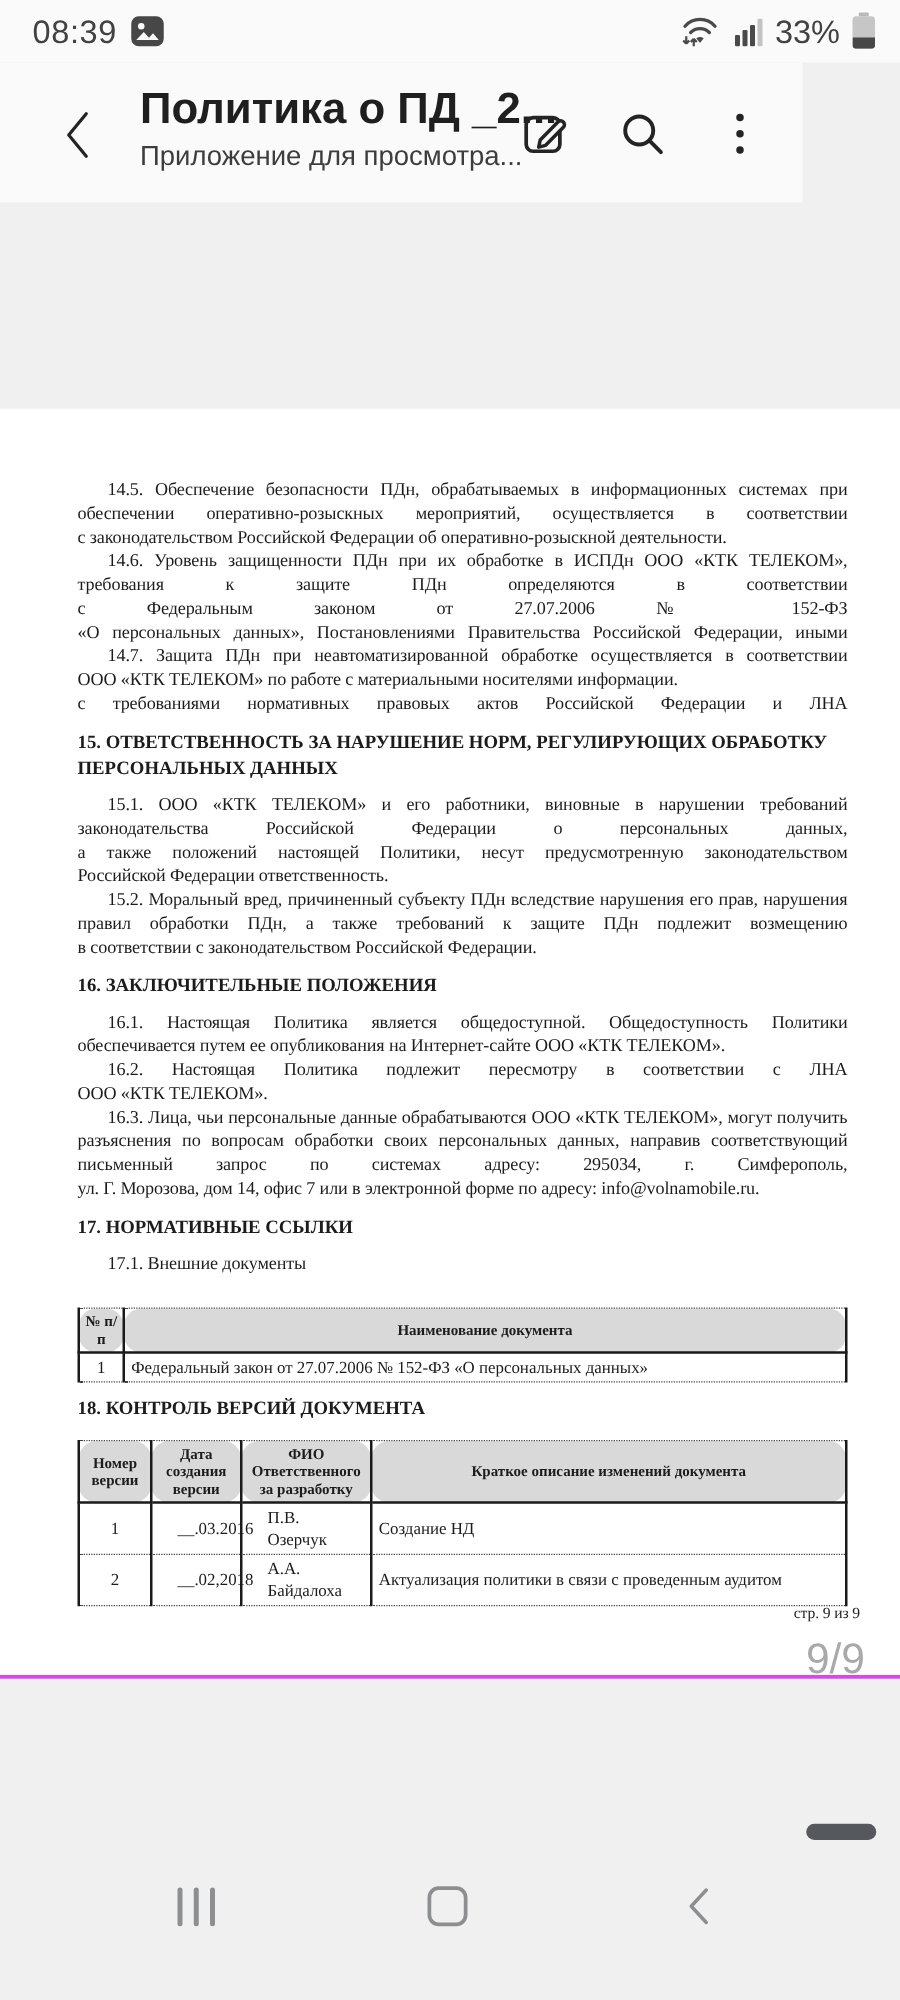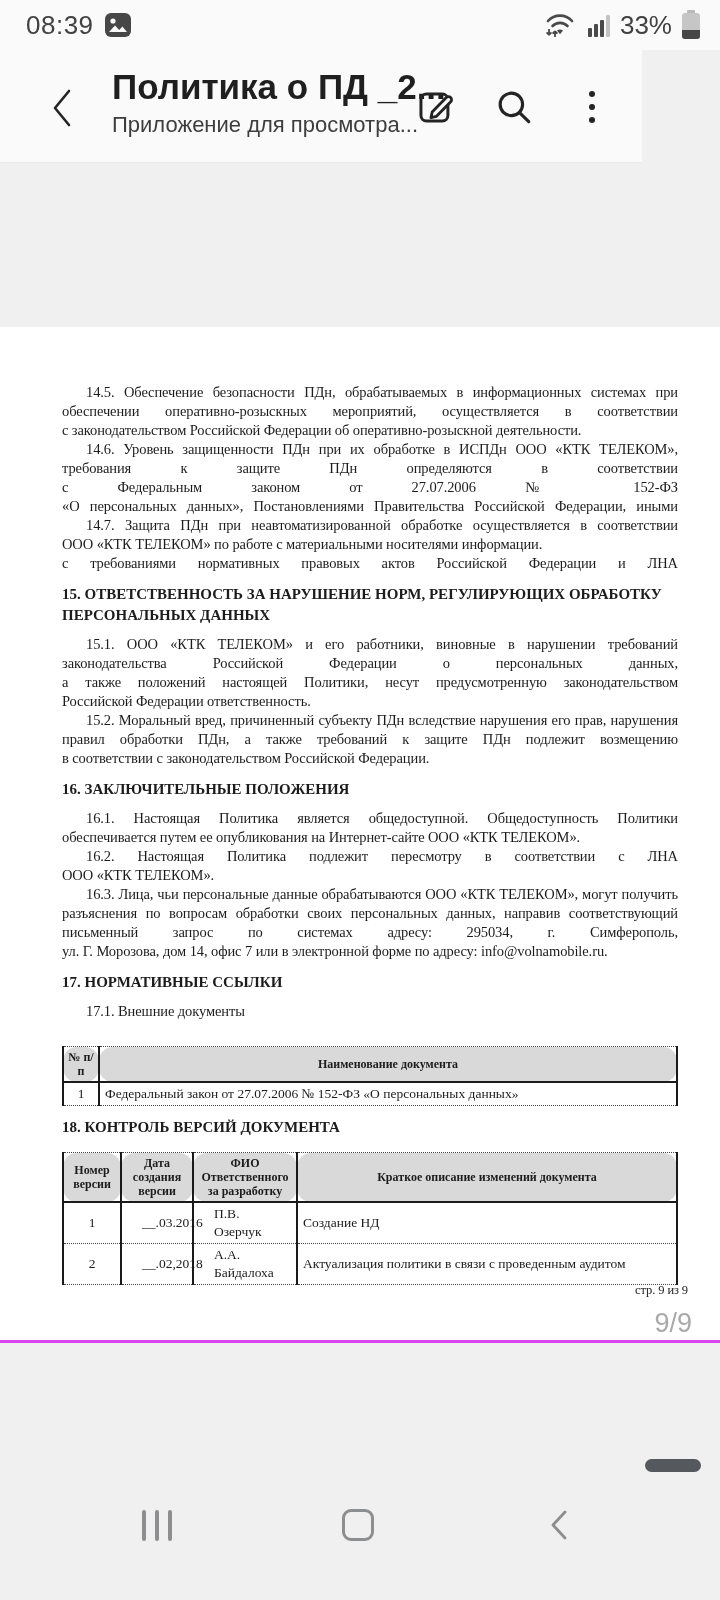--- a/index.html
+++ b/index.html
@@ -75,21 +75,21 @@
   .t-external_docs th:nth-child(1),.t-external_docs td:nth-child(1){width:30px;}
   .t-versions{margin-top:14px;}
   .t-versions th:nth-child(1),.t-versions td:nth-child(1){width:52px;}
   .t-versions th:nth-child(2),.t-versions td:nth-child(2){width:66px;}
   .t-versions th:nth-child(3),.t-versions td:nth-child(3){width:98px;}
   .t-versions td:nth-child(2),.t-versions td:nth-child(3){padding:2px 20px;}
   .blk.footer{position:absolute;right:32px;bottom:40px;margin:0;}
   .blk.footer .ln{font-size:12.5px;text-align:right;text-align-last:auto;color:#222;}
   
   .pageindicator{
-    position:absolute;top:1308px;right:28px;font-size:27px;color:#a9a9a9;
+    position:absolute;top:1308px;right:28px;font-size:34px;color:#a9a9a9;
     font-family:"Liberation Sans",sans-serif;
   }
   .scrollhandle{
     position:absolute;left:645px;top:1459px;width:56px;height:13px;
     background:#55585c;border-radius:7px;
   }
   
   .navbar{position:absolute;left:0;bottom:0;width:720px;height:115px;}
   .navbtn{position:absolute;top:0;width:80px;height:80px;display:flex;align-items:center;justify-content:center;}
   .nav-recents{left:117px;}

